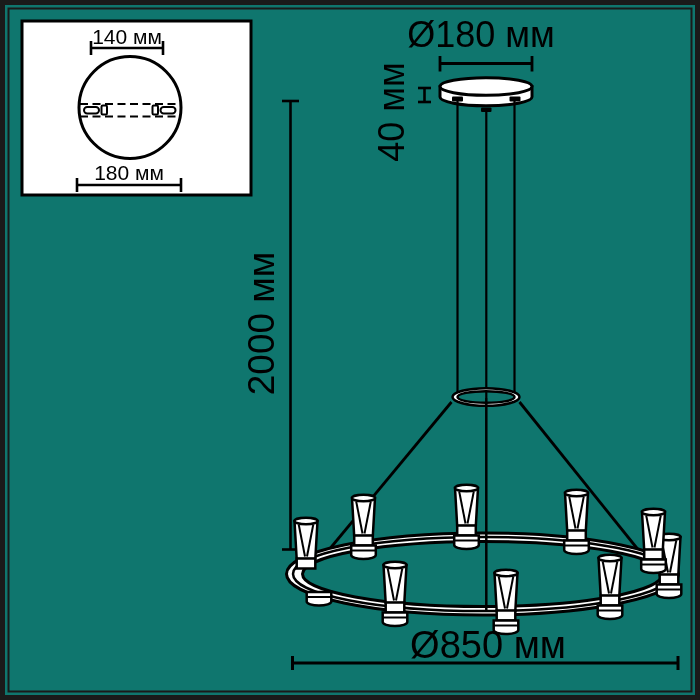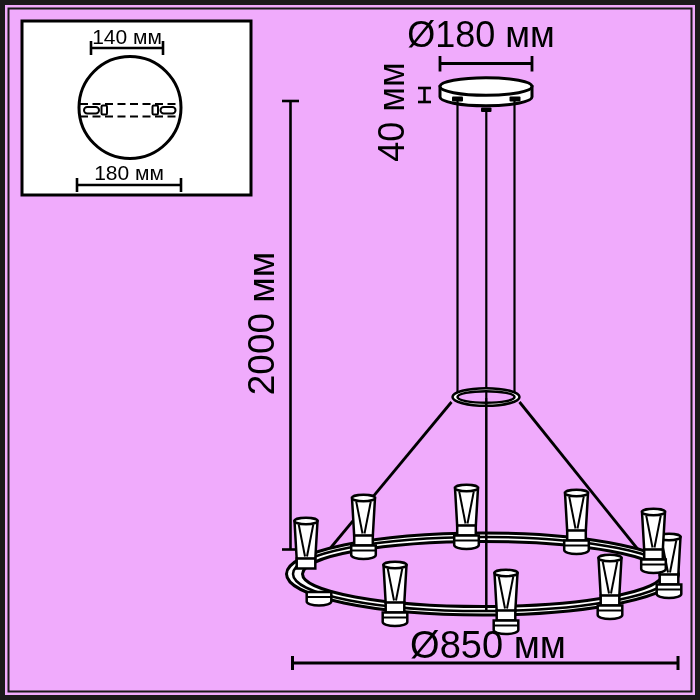--- a/index.html
+++ b/index.html
@@ -1,17 +1,17 @@
 <!DOCTYPE html>
 <html><head>
 <meta charset="utf-8">
 <style>
   html,body{margin:0;padding:0;background:#fff;}
   .stage{
-    position:relative;width:700px;height:700px;background:#f0abfc;overflow:hidden;
+    position:relative;width:700px;height:700px;background:#0f766e;overflow:hidden;
     font-family:"Liberation Sans","DejaVu Sans",sans-serif;
   }
   svg{display:block;}
   text{fill:#000;font-family:"Liberation Sans","DejaVu Sans",sans-serif;}
   .dim-label{font-size:36px;}
   .dim-label-big{font-size:38px;}
   .dim-label-small{font-size:21px;}
 </style>
 </head>
 <body>

